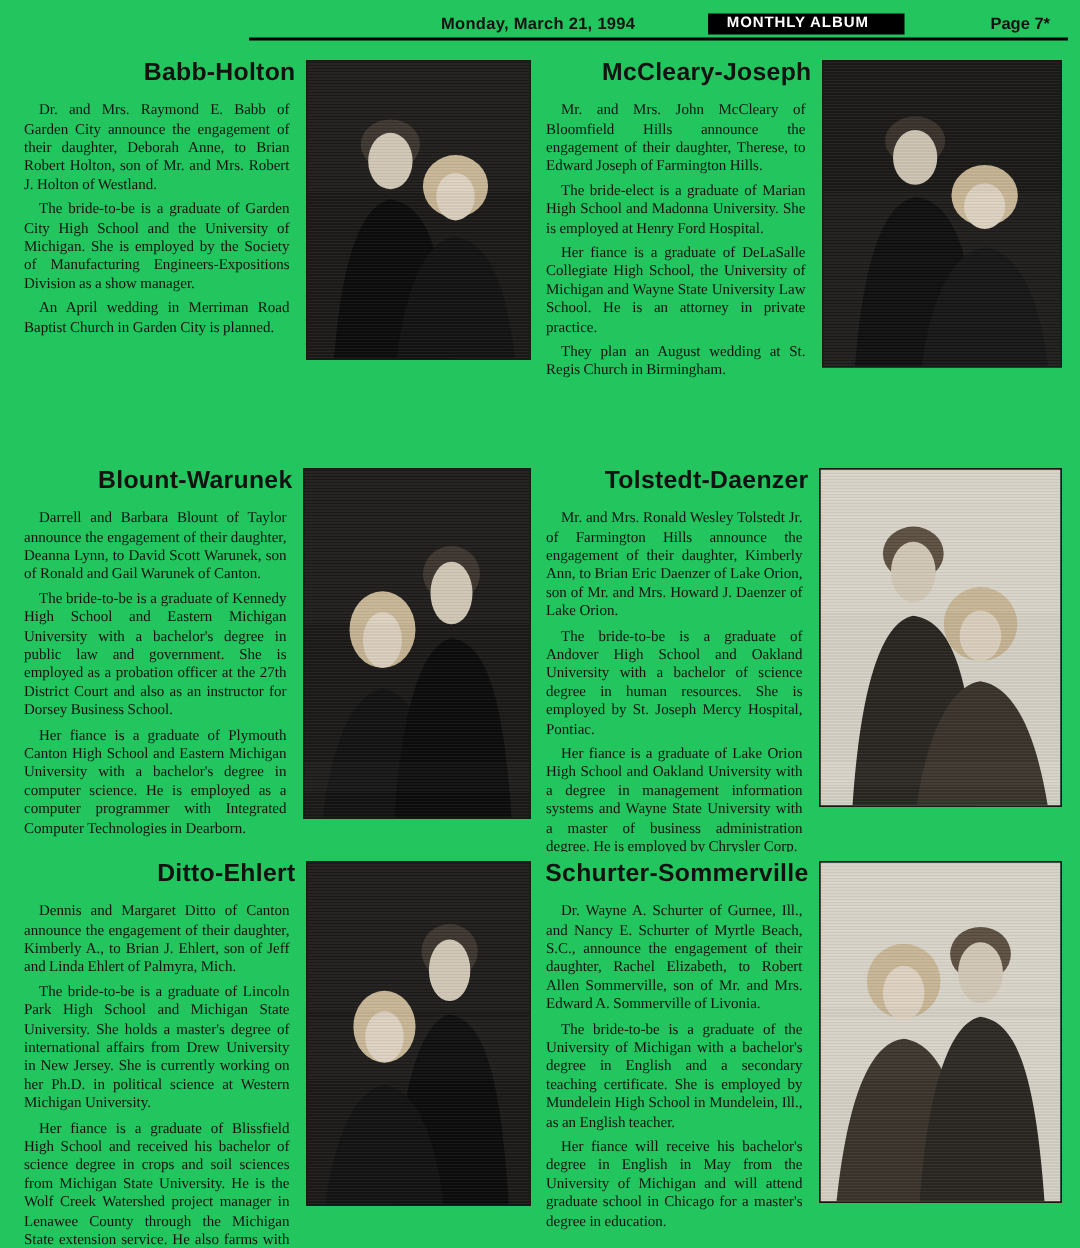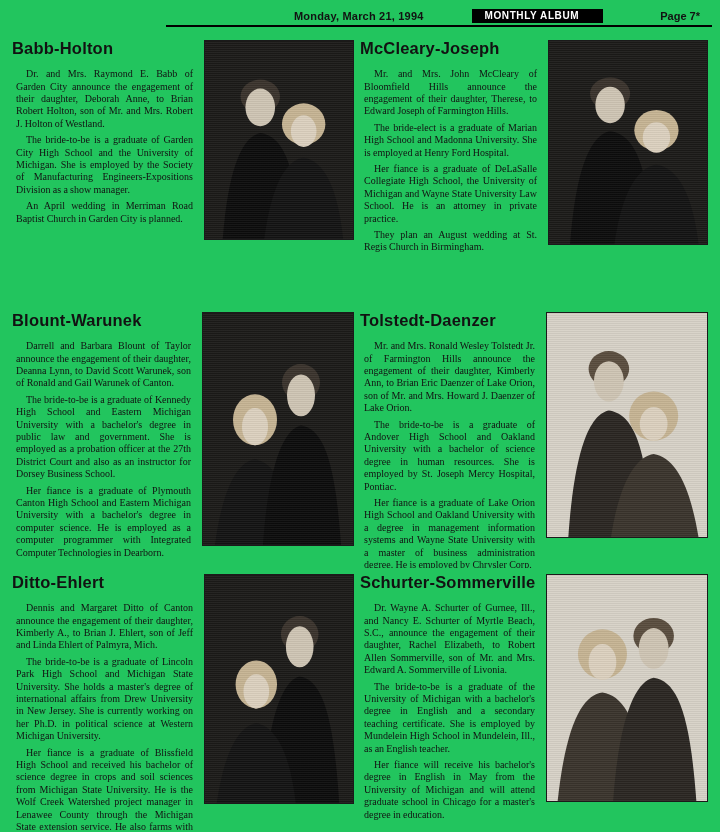--- a/index.html
+++ b/index.html
@@ -26,21 +26,21 @@
   .content{
     position:absolute;top:34px;left:10px;right:8px;bottom:2px;
     display:grid;
     grid-template-columns:348px 354px;
     grid-template-rows:272px 262px 1fr;
   }
   .article{display:flex;gap:7px;padding:4px 4px 0 2px;overflow:hidden;}
   .article .txt{flex:1;overflow:hidden;}
   .article h2{
     font-family:"Liberation Sans", sans-serif;
-    font-size:16.5px;line-height:1.05;margin:2px 0 11px 0;letter-spacing:0.2px;
+    font-size:16.5px;line-height:1.05;margin:2px 0 11px 0;letter-spacing:0.2px;text-align:right;
   }
   .article p{
     font-size:10px;line-height:1.24;margin:4px;text-align:justify;text-indent:10px;
     word-spacing:-0.2px;
   }
   
   .photo{
     flex:0 0 auto;border:1px solid #1a1a1a;margin-top:2px;position:relative;
     background:#161616;
   }

